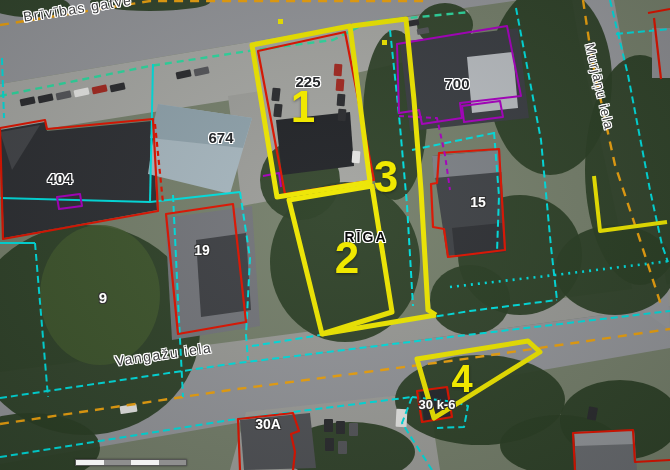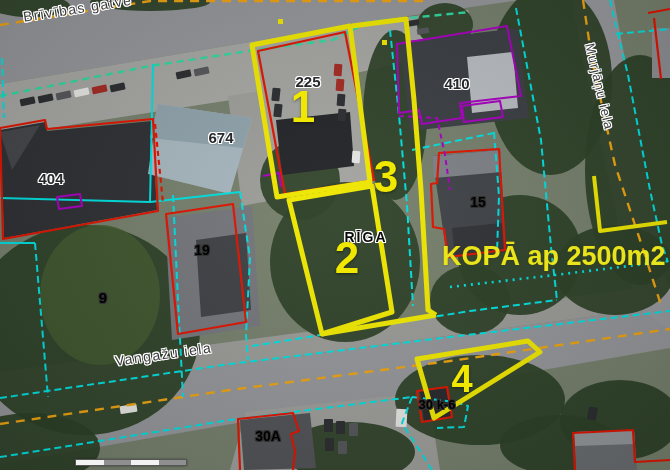--- a/index.html
+++ b/index.html
@@ -28,21 +28,21 @@
   .pud{stroke-dasharray:5 4}
   .o{stroke:var(--road-orange);stroke-width:2.4;stroke-dasharray:9 7}
   .g{stroke:var(--boundary-green);stroke-width:2.4;stroke-dasharray:7 5}
   
   .lbl{position:absolute;white-space:nowrap;pointer-events:none;line-height:1}
   .center{transform:translate(-50%,-50%)}
   .halo-w{text-shadow:-1px -1px 0 #fff,1px -1px 0 #fff,-1px 1px 0 #fff,1px 1px 0 #fff,0 -1px 0 #fff,0 1px 0 #fff,-1px 0 0 #fff,1px 0 0 #fff}
   .halo-d{text-shadow:-1px -1px 0 #333,1px -1px 0 #333,-1px 1px 0 #333,1px 1px 0 #333,0 1px 0 #333,0 -1px 0 #333}
   .street{font-size:14px;letter-spacing:1.5px;color:#3b3b3d}
   .bnum{font-size:15px;font-weight:bold;color:#26282b}
-  .bnum-l{font-size:14px;font-weight:bold;color:#000000}
+  .bnum-l{font-size:14px;font-weight:bold;color:#ffffff}
   .pnum{font-size:44px;font-weight:bold;color:var(--parcel-highlight);text-shadow:0 1px 3px rgba(0,0,0,.45)}
   .riga{font-size:14px;font-weight:bold;letter-spacing:2px;color:#0a0a0a}
   .kopa{font-size:27px;font-weight:bold;color:var(--label-yellow);text-shadow:0 0 2px rgba(60,60,0,.5)}
   
   .photo-tint{position:absolute;inset:0;pointer-events:none;
     background:radial-gradient(ellipse at 50% 45%,rgba(255,255,255,.04),rgba(0,0,0,.14));}
   
   .scalebar{position:absolute;left:75px;top:459px;width:110px;height:5px;display:flex;
     border:1px solid #555;box-shadow:0 0 2px rgba(0,0,0,.5)}
   .scalebar span{flex:1}
@@ -203,30 +203,29 @@
   <div class="photo-tint"></div>
 
   <div class="lbl street halo-w" style="left:22px;top:10px;transform:rotate(-9deg);transform-origin:0 0">Brīvības gatve</div>
 
   <div class="lbl street halo-w" style="left:114px;top:354px;transform:rotate(-8deg);transform-origin:0 0">Vangažu iela</div>
 
   <div class="lbl street halo-w" style="left:596px;top:42px;font-size:13px;transform:rotate(77deg);transform-origin:0 0">Murjāņu iela</div>
 
   <div class="lbl riga halo-w center" style="left:366px;top:237px">RĪGA</div>
 
-  <div class="lbl kopa" style="left:442px;top:243px">KOPĀ ap 2500m2</div>
-
-  <div class="lbl bnum halo-w center" style="left:51px;top:178px">404</div>
+
+  <div class="lbl bnum halo-w center" style="left:60px;top:178px">404</div>
   <div class="lbl bnum halo-w center" style="left:221px;top:137px">674</div>
   <div class="lbl bnum halo-w center" style="left:308px;top:81px">225</div>
-  <div class="lbl bnum halo-w center" style="left:457px;top:83px">410</div>
+  <div class="lbl bnum halo-w center" style="left:457px;top:83px">700</div>
   <div class="lbl bnum-l halo-d center" style="left:103px;top:297px;font-size:15px">9</div>
   <div class="lbl bnum-l halo-d center" style="left:202px;top:250px">19</div>
   <div class="lbl bnum-l halo-d center" style="left:478px;top:202px">15</div>
-  <div class="lbl bnum-l halo-d center" style="left:268px;top:436px">30A</div>
+  <div class="lbl bnum-l halo-d center" style="left:268px;top:424px">30A</div>
   <div class="lbl bnum-l halo-d center" style="left:437px;top:404px;font-size:13px">30 k-6</div>
 
   <div class="lbl pnum center" style="left:303px;top:107px">1</div>
   <div class="lbl pnum center" style="left:347px;top:258px">2</div>
   <div class="lbl pnum center" style="left:386px;top:177px">3</div>
   <div class="lbl pnum center" style="left:462px;top:379px;font-size:38px">4</div>
 
   <div class="scalebar">
     <span class="sb-a"></span>
       <span class="sb-b"></span>

